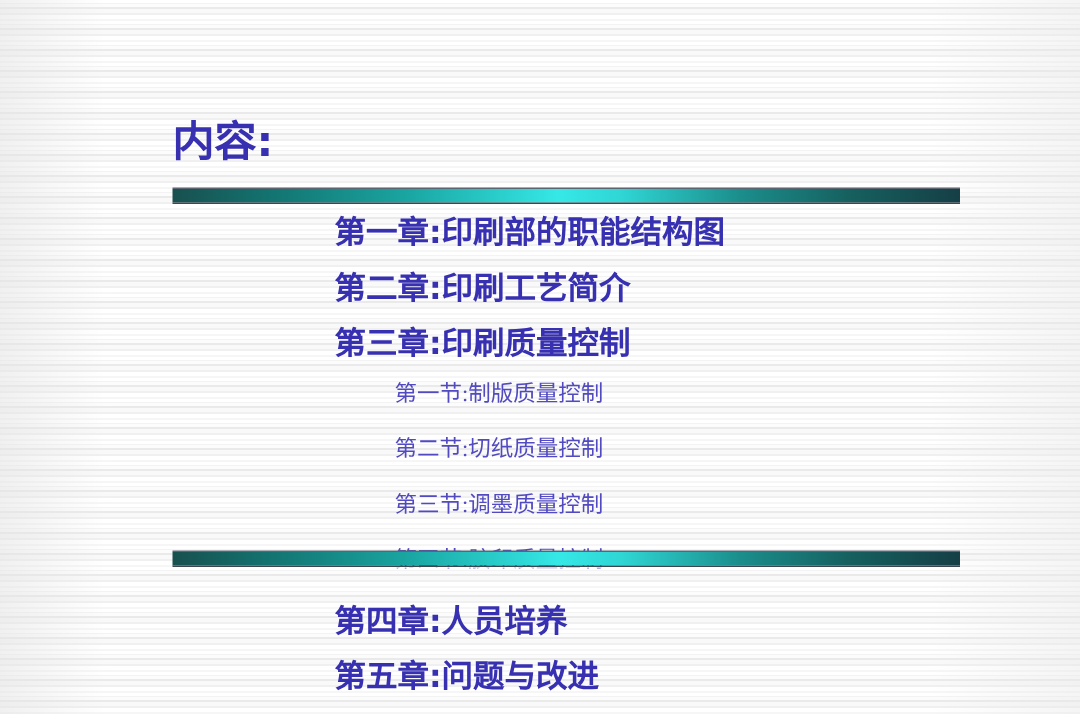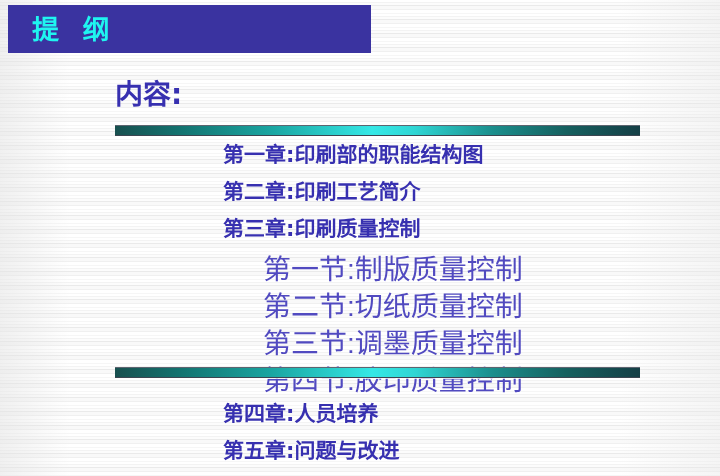--- a/index.html
+++ b/index.html
@@ -143,34 +143,31 @@
     left: 223px;
     color: #3730b0;
     font-family: "DejaVu Sans", "Liberation Sans", sans-serif;
     font-weight: bold;
     font-size: 21px;
   }
   .level-2 {
     position: absolute;
     left: 263px;
     color: #514ac0;
-    font-family: Liberation Sans, sans-serif;
+    font-family: Liberation Serif, serif;
     font-weight: normal;
-    font-size: 28px;
+    font-size: 15px;
     text-align: center;
   }
 </style>
 </head>
 <body>
 
 <div class="slide">
 
-  <div class="title-banner">
-    <div class="title-text">提 纲</div>
-  </div>
 
   <div class="body-area">
 
     <div class="content-heading">内容:</div>
 
     <div class="rule rule-top"></div>
 
     <div class="outline" id="outline-list">
         <div class="outline-item level-1" style="top: 0px;">第一章:印刷部的职能结构图</div>
         <div class="outline-item level-1" style="top: 37px; text-align: center;">第二章:印刷工艺简介</div>

